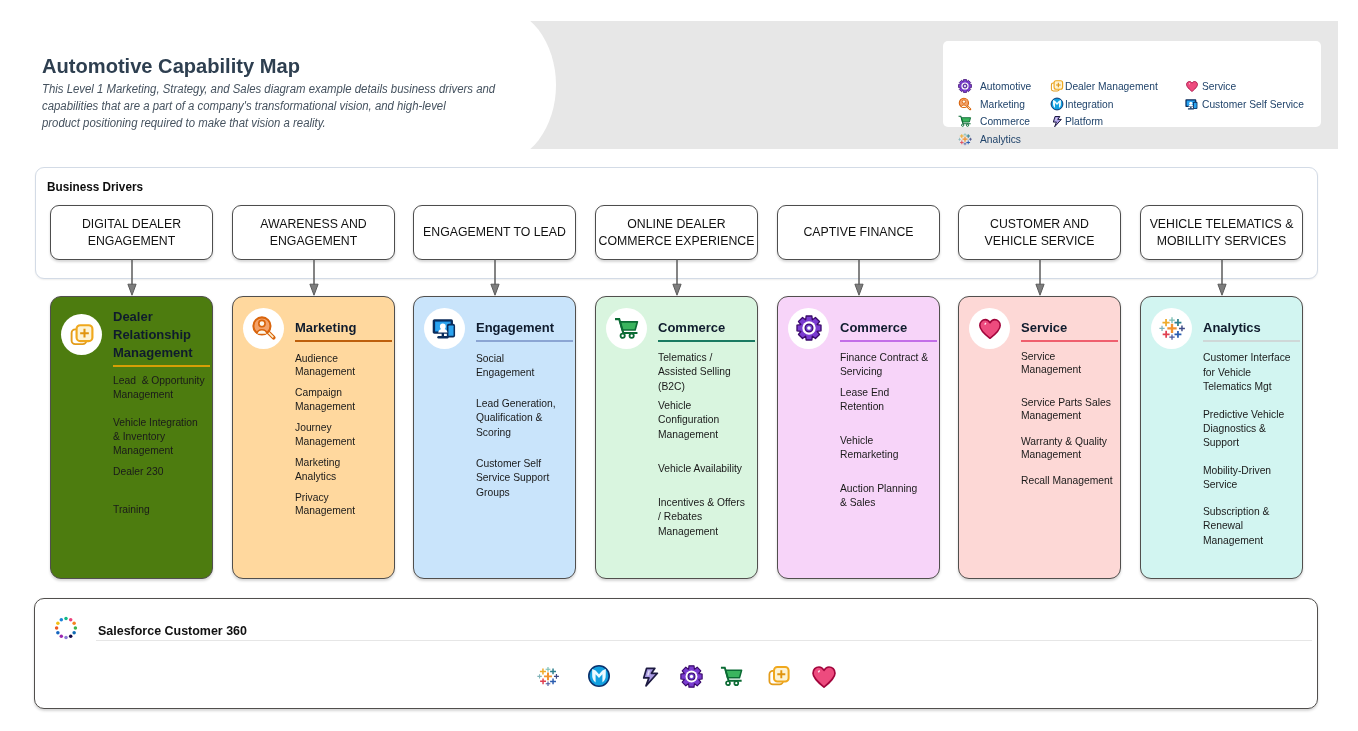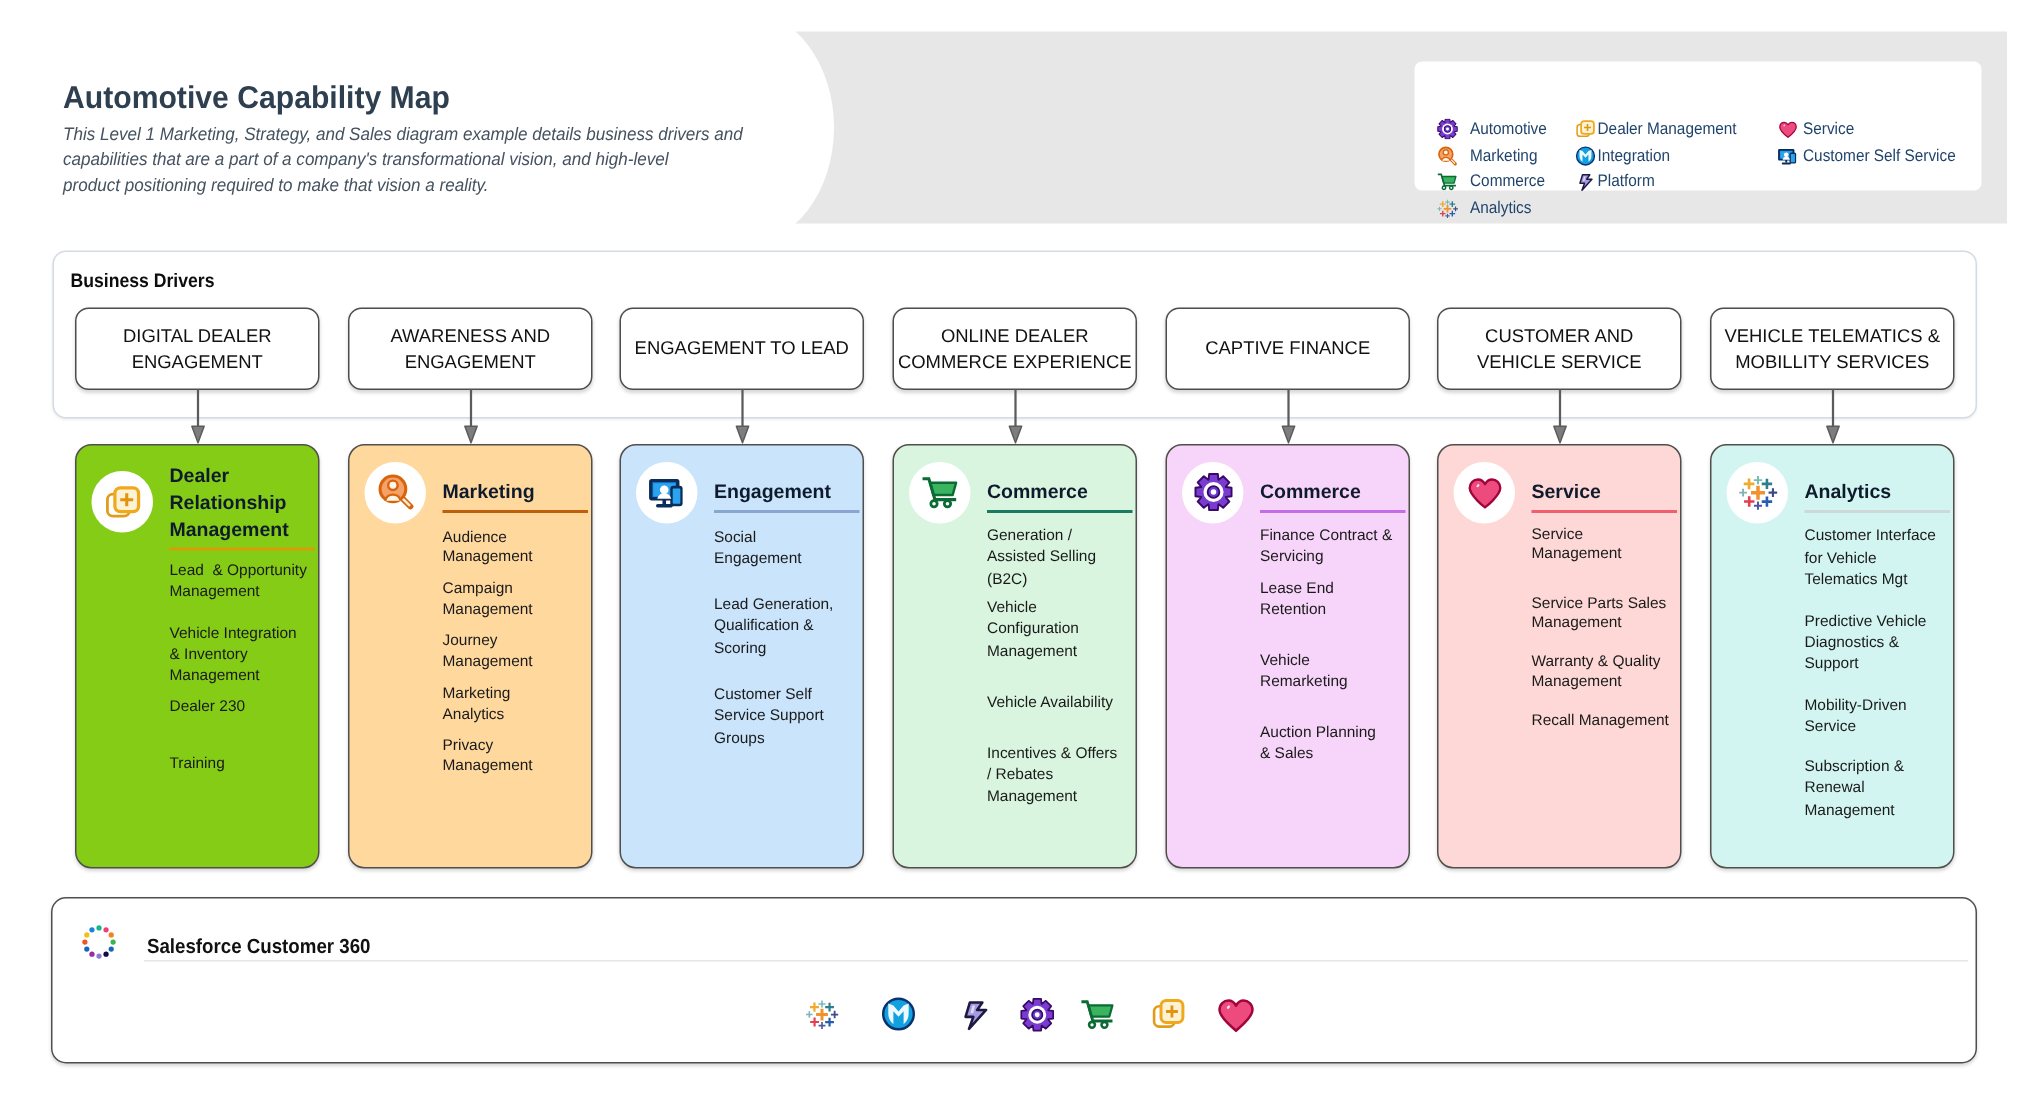--- a/index.html
+++ b/index.html
@@ -234,21 +234,21 @@
 <path d="M490.9 284.2 L495.0 295.2 L499.1 284.2 Z" fill="#7d7d7d" stroke="#5b5b5b" stroke-width="1.0" stroke-linejoin="round"></path>
 <path d="M677.0 259.5 L677.0 288" stroke="#5b5b5b" stroke-width="1.5" fill="none"></path>
 <path d="M672.9 284.2 L677.0 295.2 L681.1 284.2 Z" fill="#7d7d7d" stroke="#5b5b5b" stroke-width="1.0" stroke-linejoin="round"></path>
 <path d="M859.0 259.5 L859.0 288" stroke="#5b5b5b" stroke-width="1.5" fill="none"></path>
 <path d="M854.9 284.2 L859.0 295.2 L863.1 284.2 Z" fill="#7d7d7d" stroke="#5b5b5b" stroke-width="1.0" stroke-linejoin="round"></path>
 <path d="M1040.0 259.5 L1040.0 288" stroke="#5b5b5b" stroke-width="1.5" fill="none"></path>
 <path d="M1035.9 284.2 L1040.0 295.2 L1044.1 284.2 Z" fill="#7d7d7d" stroke="#5b5b5b" stroke-width="1.0" stroke-linejoin="round"></path>
 <path d="M1222.0 259.5 L1222.0 288" stroke="#5b5b5b" stroke-width="1.5" fill="none"></path>
 <path d="M1217.9 284.2 L1222.0 295.2 L1226.1 284.2 Z" fill="#7d7d7d" stroke="#5b5b5b" stroke-width="1.0" stroke-linejoin="round"></path>
 </svg>
-<div class="card" style="left:50px;top:296px;background:#84cc16">
+<div class="card" style="left:50px;top:296px;background:#4d7c0f">
 <div class="cardhead">
 <div class="cardicon">
           <svg viewBox="0 0 24 24" width="26" height="26">
 <rect x="2.4" y="6.8" width="13.6" height="13.6" rx="3.4" fill="none" stroke="#e39c1a" stroke-width="1.75"></rect>
 <rect x="7.0" y="3.0" width="14.6" height="14.6" rx="3.4" fill="#fdf3d4" stroke="#f0a81d" stroke-width="2.0"></rect>
 <path d="M14.3 6.3v8.0 M10.3 10.3h8.0" stroke="#e0940f" stroke-width="1.9" stroke-linecap="butt"></path>
 </svg>
         </div>
 <div class="cardtitlewrap">
 <div class="cardtitle">
@@ -368,21 +368,21 @@
         </div>
 <div class="cardtitlewrap">
 <div class="cardtitle">
 <i>Commerce</i>
 </div>
 <div class="cardrule" style="top:21.2px;background:#1a7a62"></div>
 </div>
       </div>
 <div class="carditems">
 <div class="carditem" style="top:54.0px;line-height:14.3px">
-<i>Generation /</i>
+<i>Telematics /</i>
 <i>Assisted Selling</i>
 <i>(B2C)</i>
 </div>
 <div class="carditem" style="top:102.0px;line-height:14.3px">
 <i>Vehicle</i>
 <i>Configuration</i>
 <i>Management</i>
 </div>
 <div class="carditem" style="top:165.0px;line-height:14.3px">
 <i>Vehicle Availability</i>

